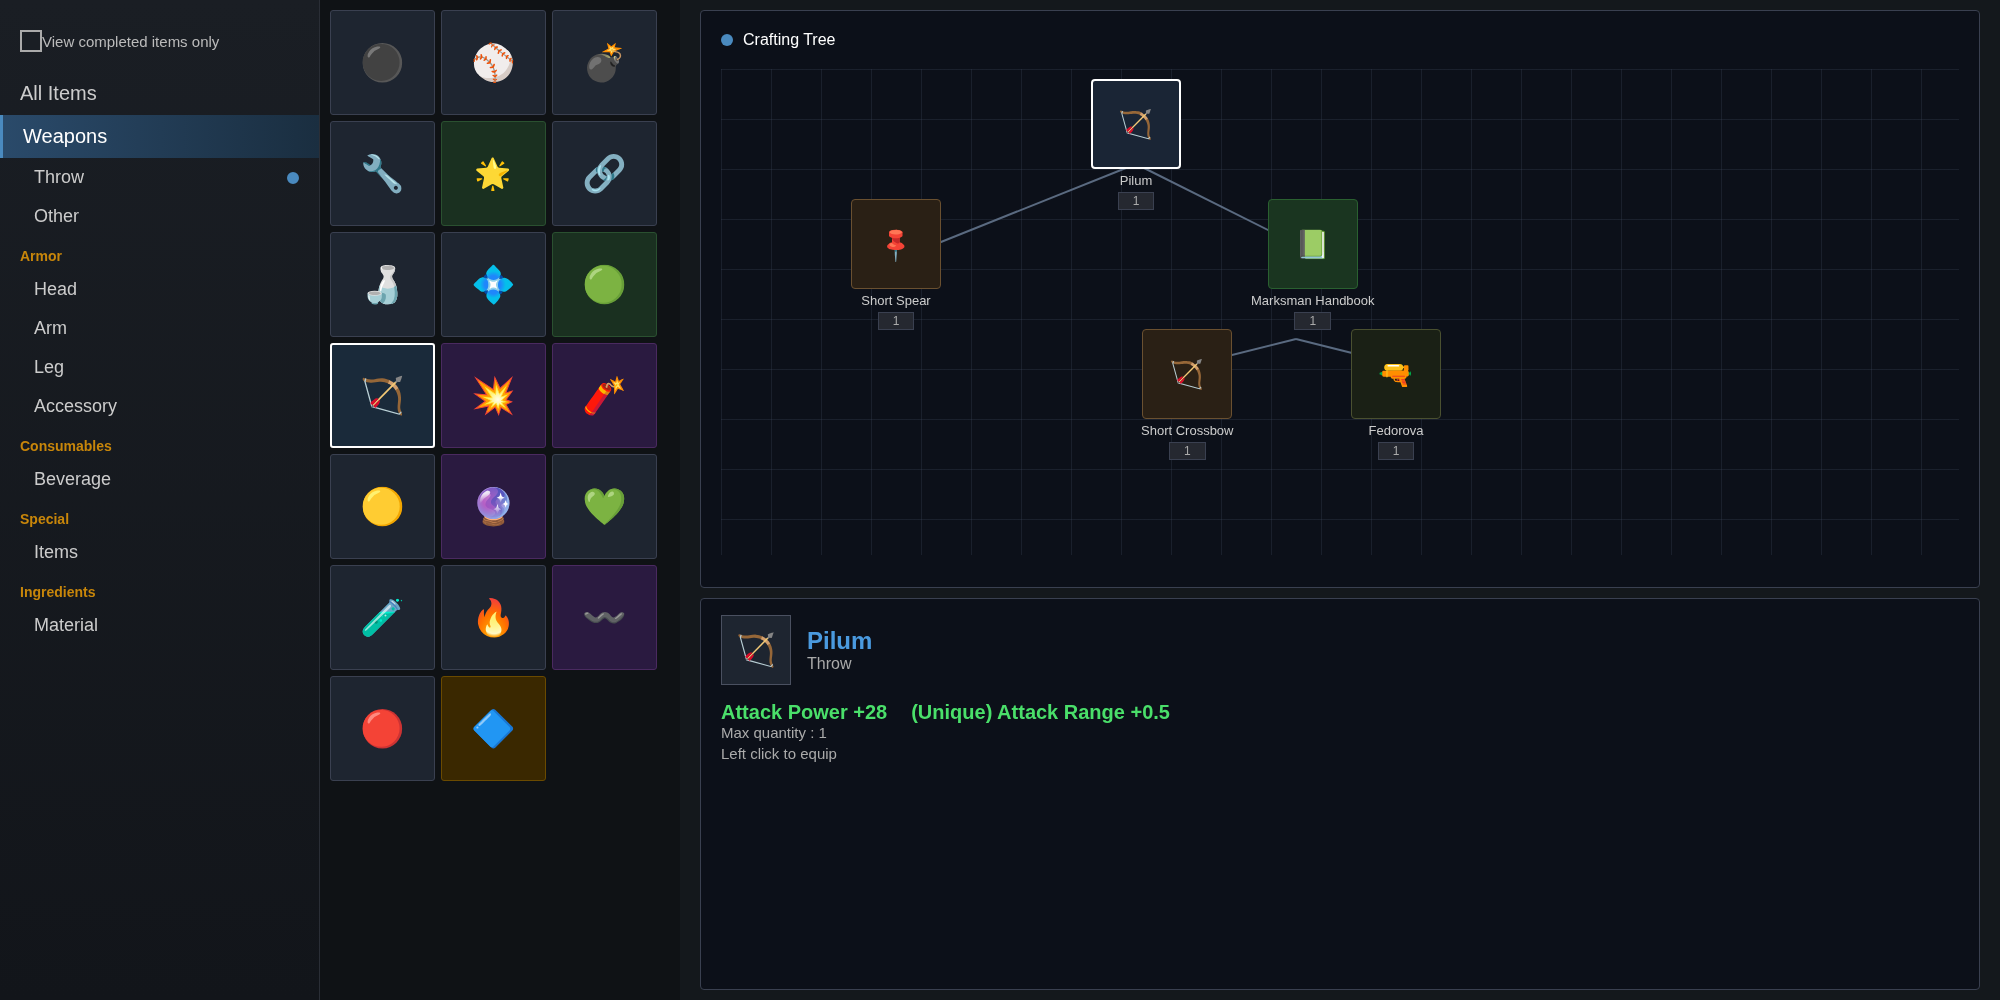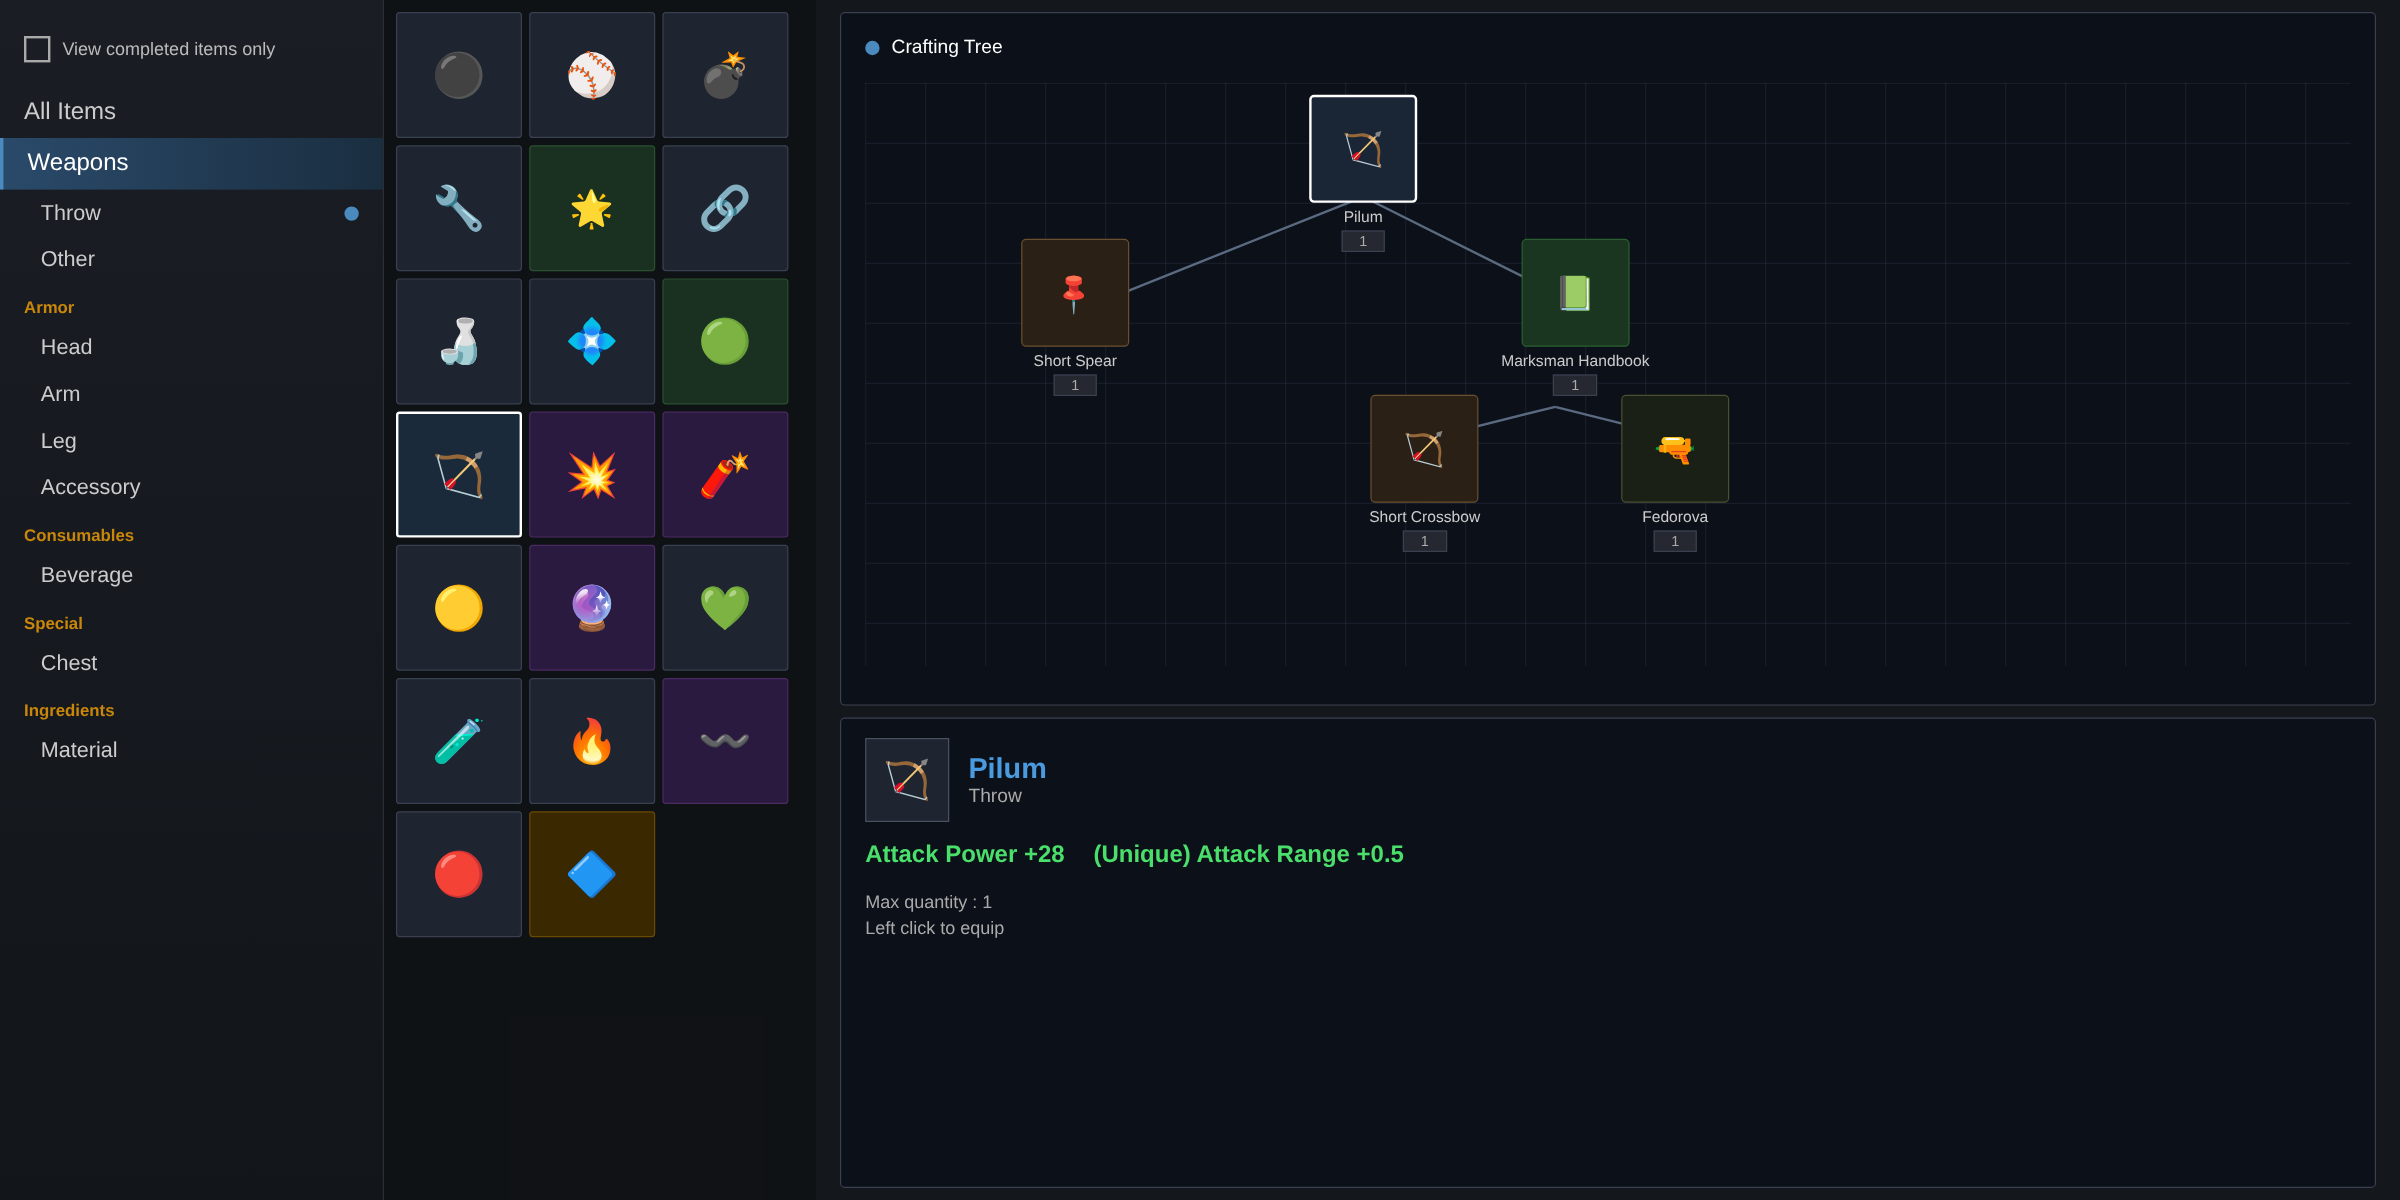--- a/index.html
+++ b/index.html
@@ -17,21 +17,20 @@
     .sidebar {
       width: 320px;
       background: linear-gradient(180deg, #1a1e24 0%, #12151a 100%);
       padding: 20px 0;
       flex-shrink: 0;
       border-right: 1px solid #2a2e36;
     }
     .checkbox-row {
       display: flex;
       align-items: center;
-      gap: 10px;
       padding: 10px 20px 20px 20px;
     }
     .checkbox-box {
       width: 22px;
       height: 22px;
       border: 2px solid #aaa;
       background: #1a1e24;
       flex-shrink: 0;
     }
     .checkbox-label {
@@ -242,21 +241,21 @@
       display: flex;
       gap: 24px;
       margin-top: 10px;
     }
     .stat-green {
       color: #4adf6a;
       font-size: 20px;
       font-weight: bold;
     }
     .detail-info {
-      margin-top: 20px;
+      margin-top: 0;
       font-size: 15px;
       color: #aaa;
     }
     .detail-info div { margin-bottom: 4px; }
   </style>
 </head>
 <body>
 
 <div class="sidebar">
   <div class="checkbox-row">
@@ -289,21 +288,21 @@
       <span>Accessory</span>
     </div>
 
   <div class="nav-category">Consumables</div>
   <div class="nav-sub">
       <span>Beverage</span>
     </div>
 
   <div class="nav-category">Special</div>
   <div class="nav-sub">
-      <span>Chest</span>
+      <span>Items</span>
     </div>
 
   <div class="nav-category">Ingredients</div>
   <div class="nav-sub">
       <span>Material</span>
     </div>
 </div>
 
 <div class="item-grid-panel">
 

